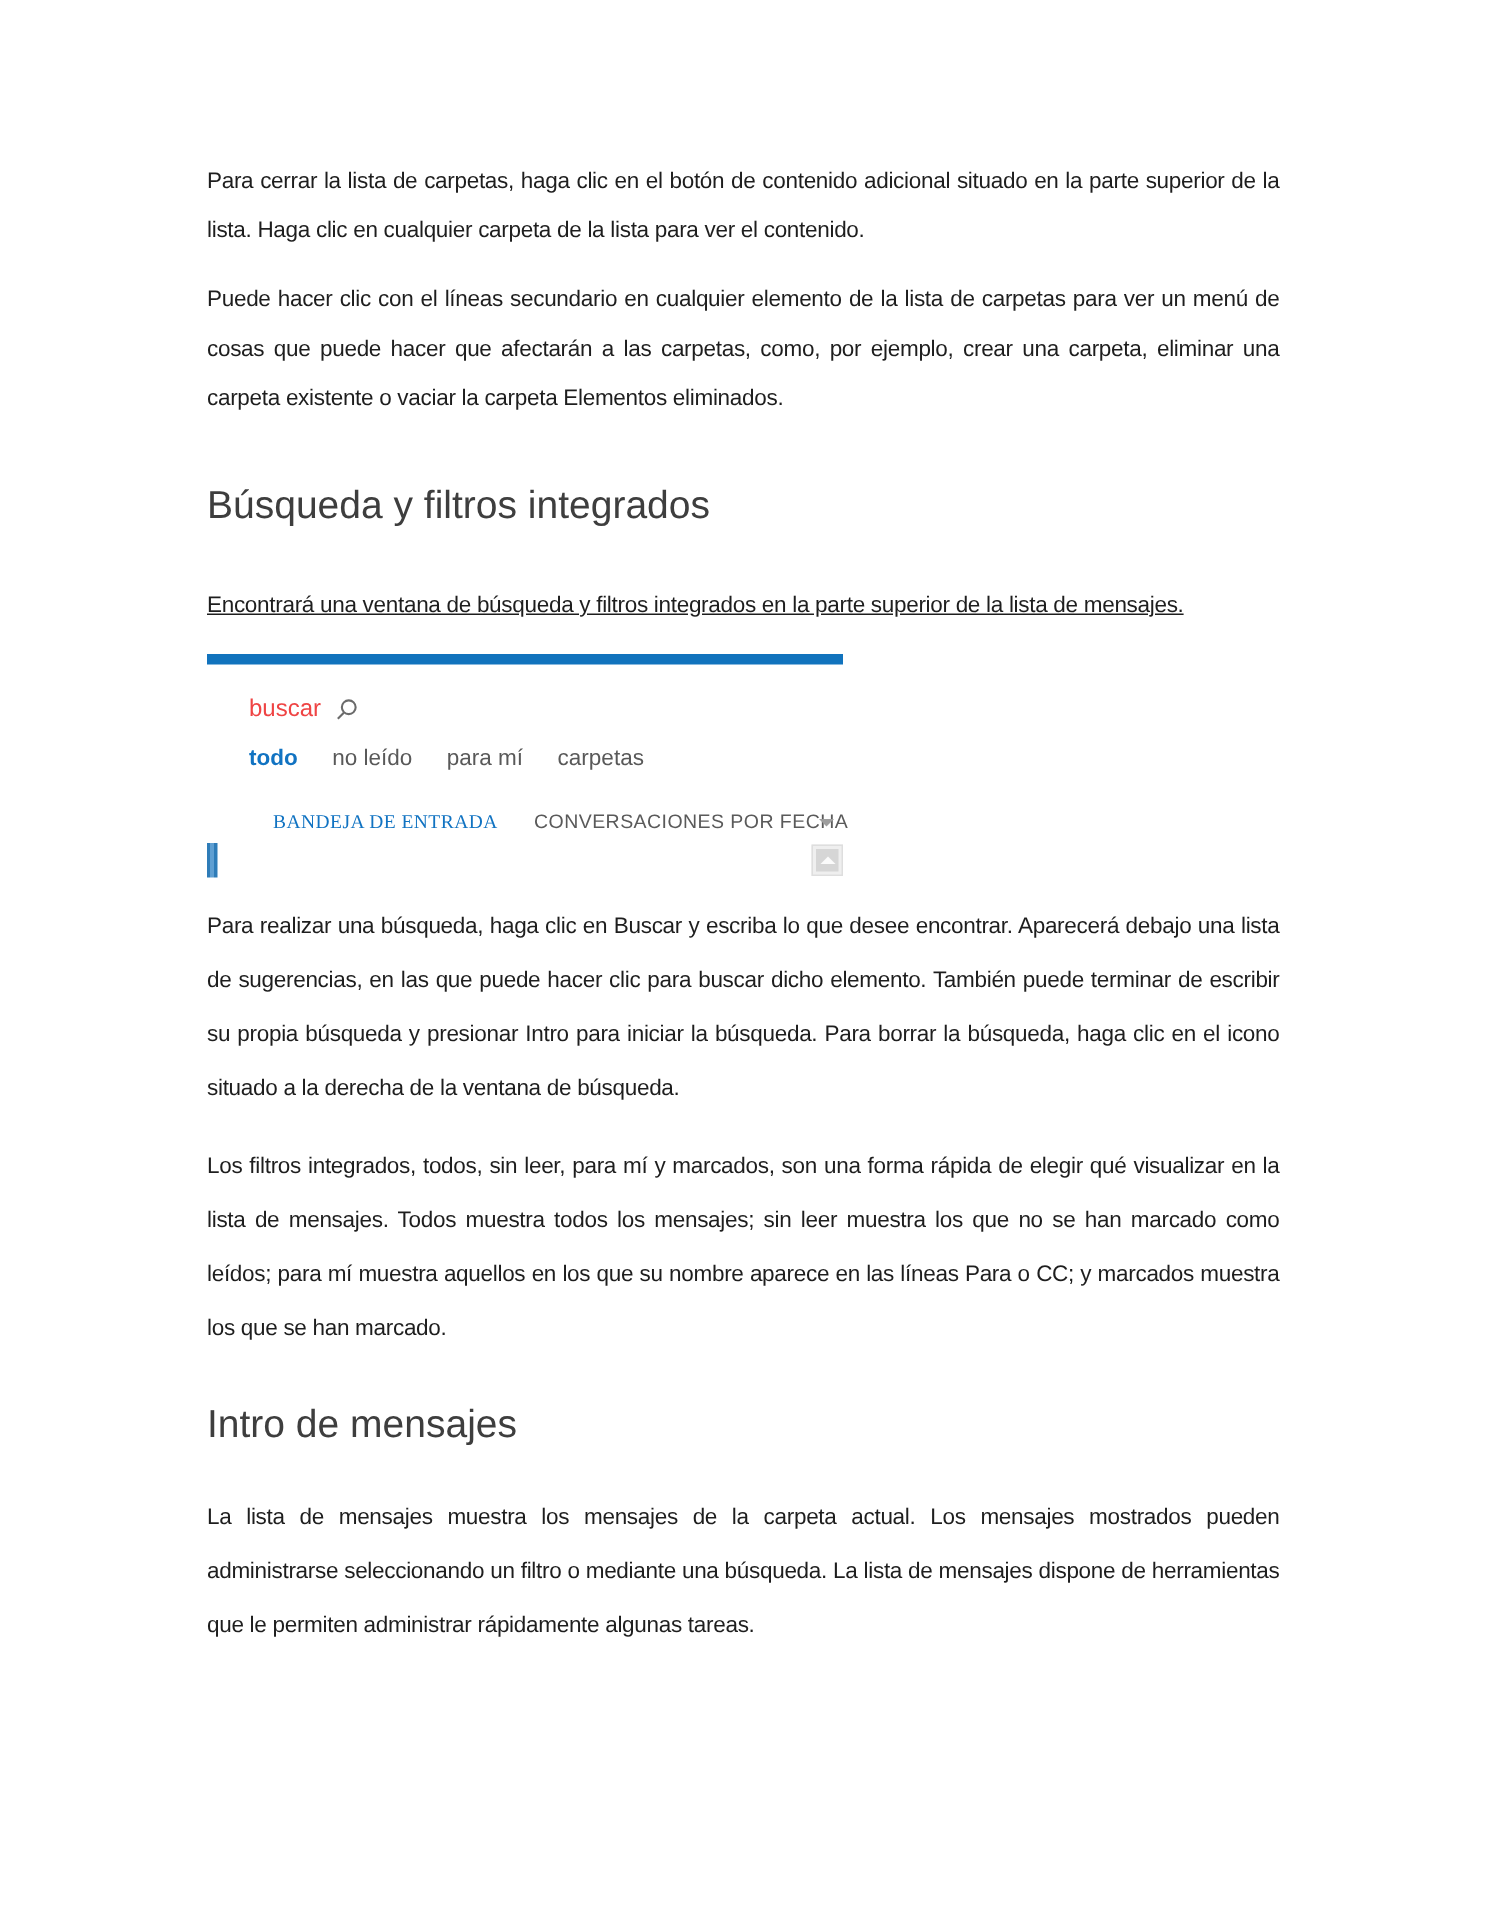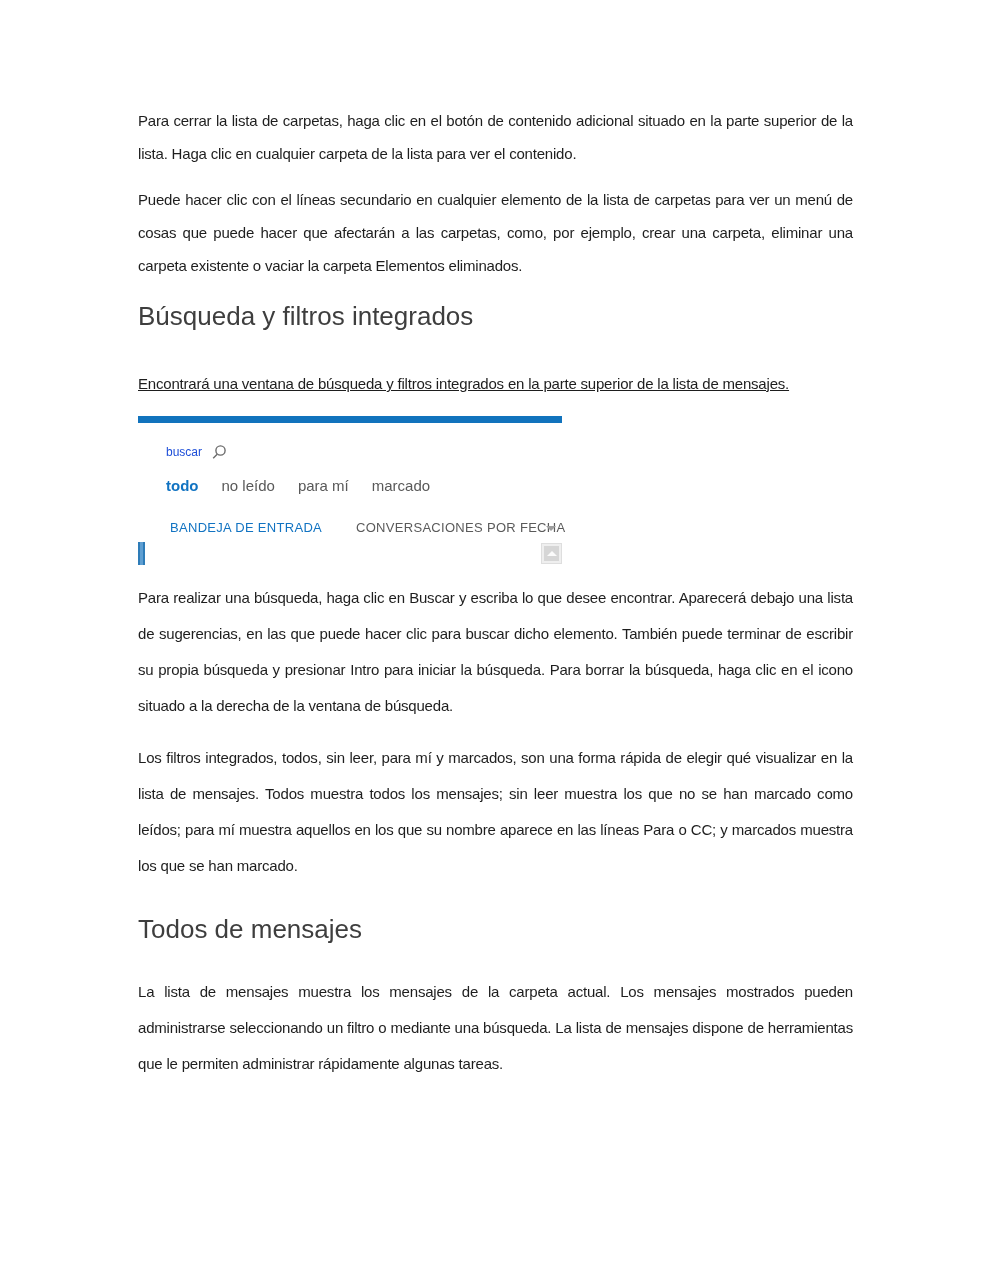--- a/index.html
+++ b/index.html
@@ -33,21 +33,21 @@
     line-height: 36px;
   }
   .doc-heading {
     font-weight: 300;
     font-size: 26px;
     line-height: 36px;
     color: #3e3e3e;
     letter-spacing: 0;
     margin: 0;
   }
-  #h1 { margin-top: 16px; margin-bottom: 0; }
+  #h1 { margin-top: 36px; margin-bottom: 0; }
   #p3 { margin-top: 33px; margin-bottom: 0; text-decoration: underline; }
 
   
   .figure {
     position: relative;
     margin-top: 16px;
     width: 424px;
     height: 153px;
   }
   .figure .top-bar {
@@ -57,22 +57,22 @@
     background: #1173bd;
   }
   .figure .search-row {
     position: absolute;
     left: 28px; top: 28px;
     display: flex;
     align-items: center;
     gap: 9px;
   }
   .figure .search-label {
-    font-size: 12px;
-    color: #1d4ed8;
+    font-size: 16px;
+    color: #ef4444;
   }
   .figure .search-icon svg { display: block; }
   .figure .filters-row {
     position: absolute;
     left: 28px; top: 61px;
     display: flex;
     gap: 23px;
     font-size: 15px;
   }
   .figure .filter {
@@ -85,23 +85,24 @@
   }
   .figure .folder-row {
     position: absolute;
     left: 28px; top: 104px;
     width: 396px;
     font-size: 13px;
     white-space: nowrap;
   }
   .figure .folder-tab {
     position: absolute;
-    left: 4px; top: 0;
+    left: 16px; top: 0;
     color: #1173c2;
     letter-spacing: 0.3px;
+    font-family: Liberation Serif, serif;
   }
   .figure .sort-dropdown {
     position: absolute;
     left: 190px; top: 0;
     color: #5a5a5a;
     letter-spacing: 0.3px;
   }
   .figure .chevron-down {
     position: absolute;
     left: 380px; top: 6px;
@@ -164,21 +165,21 @@
             <circle cx="9.5" cy="6.5" r="4.6" fill="none" stroke="#6b6b6b" stroke-width="1.4"></circle>
             <line x1="6.2" y1="10.2" x2="2.2" y2="14.2" stroke="#6b6b6b" stroke-width="1.4"></line>
           </svg>
         </span>
       </div>
 
       <div class="filters-row">
         <span class="filter active">todo</span>
         <span class="filter">no leído</span>
         <span class="filter">para mí</span>
-        <span class="filter">marcado</span>
+        <span class="filter">carpetas</span>
       </div>
 
       <div class="folder-row">
         <span class="folder-tab">BANDEJA DE ENTRADA</span>
         <span class="sort-dropdown">CONVERSACIONES POR FECHA</span>
         <span class="chevron-down"></span>
       </div>
 
       <div class="cursor-bar"></div>
 
@@ -186,18 +187,18 @@
         <span class="inner">
           <span class="up-arrow"></span>
         </span>
       </div>
     </div>
 
     <p class="body-text wide" style="margin-top:11px">Para realizar una búsqueda, haga clic en Buscar y escriba lo que desee encontrar. Aparecerá debajo una lista de sugerencias, en las que puede hacer clic para buscar dicho elemento. También puede terminar de escribir su propia búsqueda y presionar Intro para iniciar la búsqueda. Para borrar la búsqueda, haga clic en el icono situado a la derecha de la ventana de búsqueda.</p>
 
     <p class="body-text wide" style="margin-top:16px">Los filtros integrados, todos, sin leer, para mí y marcados, son una forma rápida de elegir qué visualizar en la lista de mensajes. Todos muestra todos los mensajes; sin leer muestra los que no se han marcado como leídos; para mí muestra aquellos en los que su nombre aparece en las líneas Para o CC; y marcados muestra los que se han marcado.</p>
 
-    <h1 class="doc-heading" style="margin-top:27px">Todos de mensajes</h1>
+    <h1 class="doc-heading" style="margin-top:27px">Intro de mensajes</h1>
 
     <p class="body-text wide" style="margin-top:27px">La lista de mensajes muestra los mensajes de la carpeta actual. Los mensajes mostrados pueden administrarse seleccionando un filtro o mediante una búsqueda. La lista de mensajes dispone de herramientas que le permiten administrar rápidamente algunas tareas.</p>
 
   </div>
 </div>
 
 </body></html>

